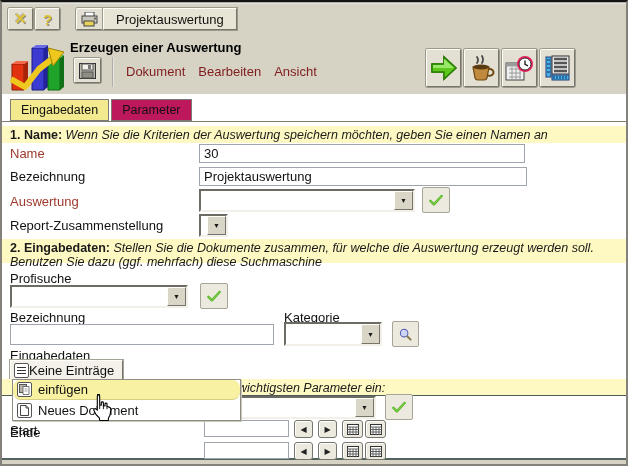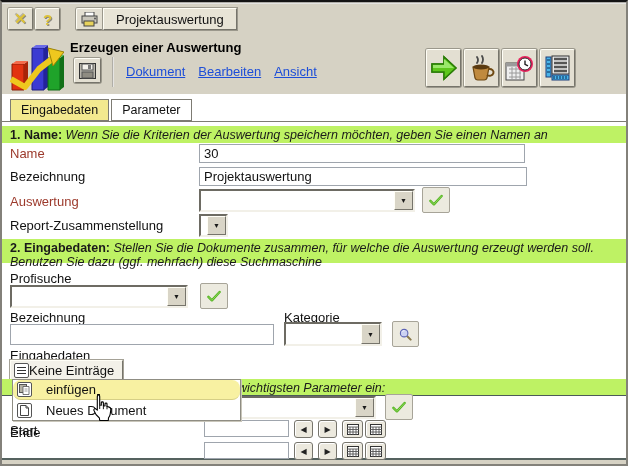--- a/index.html
+++ b/index.html
@@ -22,31 +22,31 @@
     left:101px;top:6px;height:22px;display:flex;align-items:center;box-sizing:border-box;
     padding:0 12px;background:#e8e4d6;border:1px solid;border-color:#fffef6 #76746b #76746b #fffef6;
     box-shadow:0 0 0 1px #9b988c;font-size:13px;color:#111;
   }
   .x-icon{font-size:15px;font-weight:bold;color:#ddc238;text-shadow:1px 1px 0 #8a887e,-1px -1px 0 #b6b2a4;}
   .q-icon::after{content:"?";font-size:15px;font-weight:bold;color:#ddc238;text-shadow:1px 1px 0 #8a887e;}
   
   .hdr-title{left:68px;top:38px;font-weight:bold;font-size:13px;color:#000;}
   .vsep{left:110px;top:55px;width:2px;height:30px;background:linear-gradient(90deg,#96938a,#fff);}
   .menu{left:124px;top:62px;display:flex;gap:13px;}
-  .menu span{color:#1d4ed8;cursor:pointer;text-decoration:underline;}
+  .menu span{color:#7f1d1d;cursor:pointer;}
   
   .content-bg{left:0;top:92px;width:624px;height:366px;background:#ffffff;border-bottom:2px solid #55625f;box-sizing:border-box;}
   .tabs{left:8px;top:97px;display:flex;}
   .tab{
-    box-sizing:border-box;height:22px;padding:3px 10px 0 10px;background:#ffffff;
+    box-sizing:border-box;height:22px;padding:3px 10px 0 10px;background:#be185d;
     border:1px solid #7d7b73;margin-right:2px;font-size:12.5px;cursor:pointer;
   }
   .tab.active{background:#f3e98f;}
   .tabs-line{left:0;top:119px;width:624px;height:1px;background:#7d7b73;}
-  .band{left:0;width:624px;background:#bef264;box-sizing:border-box;font-size:12.5px;padding:2px 0 2px 8px;color:#1a1a1a;}
+  .band{left:0;width:624px;background:#fef9c3;box-sizing:border-box;font-size:12.5px;padding:2px 0 2px 8px;color:#1a1a1a;}
   .band b{font-style:normal;font-weight:bold;}
   .band i{font-style:italic;}
   .flabel{left:8px;color:#111;}
   .flabel.req{color:#9c392b;}
   .tinput{
     box-sizing:border-box;border:1px solid #9fa5ad;background:#fff;height:19px;
     font-family:"Liberation Sans",sans-serif;font-size:13px;padding:1px 4px;color:#111;outline:none;
   }
   
   .combo{
@@ -71,21 +71,21 @@
   
   .keine{
     left:8px;top:358px;height:20px;display:flex;align-items:center;box-sizing:border-box;
     padding:0 8px 0 3px;background:#f3f1e9;border:1px solid;border-color:#fffef6 #76746b #76746b #fffef6;
     box-shadow:0 0 0 1px #a4a196;cursor:pointer;font-size:13px;
   }
   .popup{
     left:10px;top:377px;width:229px;height:42px;background:#fff;z-index:10;
     border:1px solid #8f8d83;box-shadow:1px 1px 0 #c9c6ba;box-sizing:border-box;
   }
-  .pitem{height:20px;display:flex;align-items:center;gap:14px;padding:0 4px;font-size:13px;cursor:pointer;box-sizing:border-box;border-radius:8px;}
+  .pitem{height:20px;display:flex;align-items:center;gap:6px;padding:0 4px;font-size:13px;cursor:pointer;box-sizing:border-box;border-radius:8px;}
   .pitem.hl{background:#f8f1a2;border-bottom:1px solid #d6cf86;}
   .icobox{width:15px;height:15px;box-sizing:border-box;border:1px solid #555;border-radius:2px;background:#fff;display:flex;align-items:center;justify-content:center;flex:0 0 15px;}
   .band3{top:377px;height:17px;border-bottom:1px solid #4c5a58;}
   .cursor{z-index:11;pointer-events:none;}
 </style>
 </head>
 <body>
 
 <div class="window">
 

